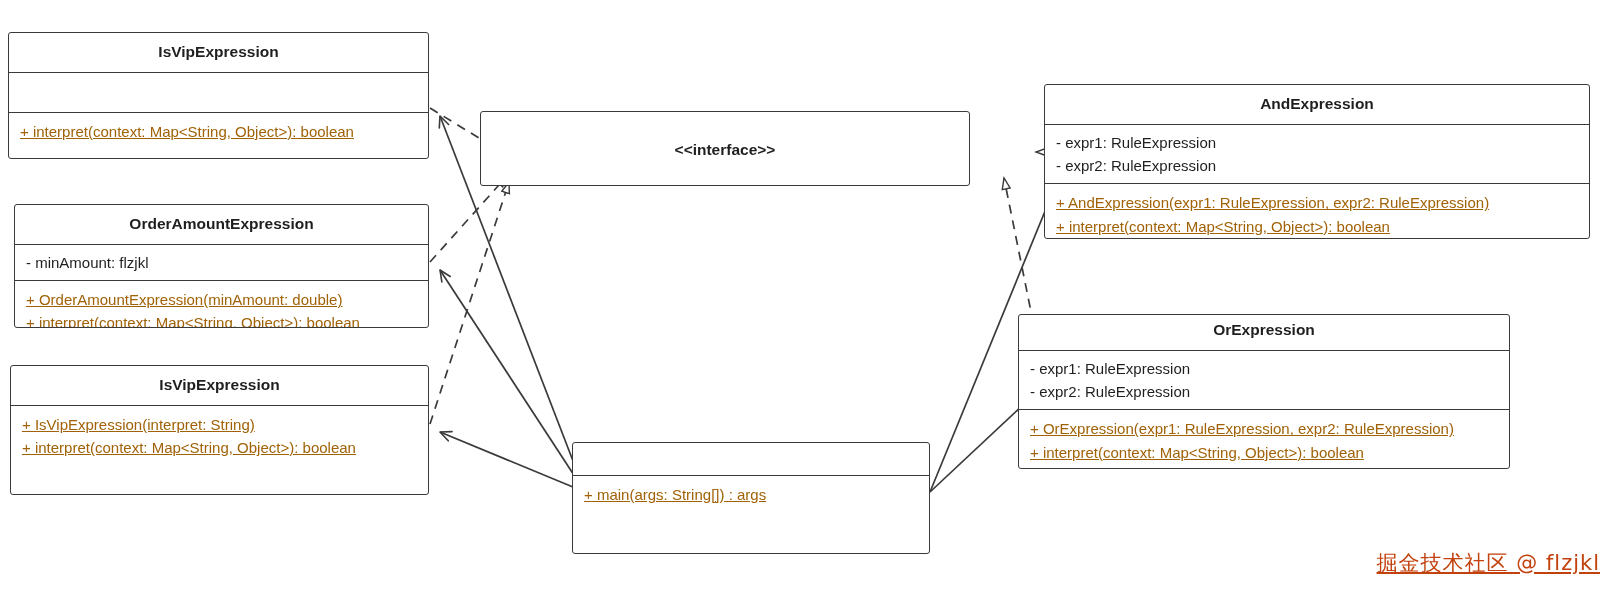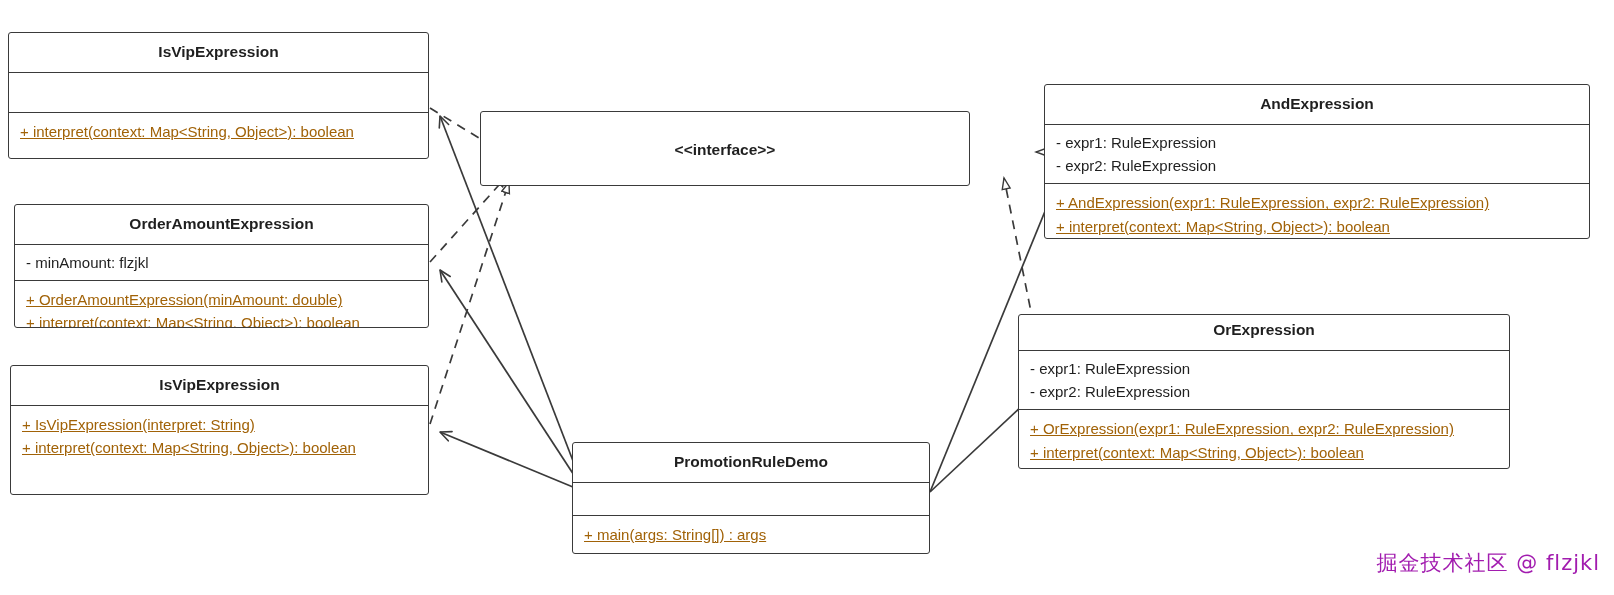--- a/index.html
+++ b/index.html
@@ -70,24 +70,25 @@
     text-decoration: underline;
   }
   .member {
     white-space: nowrap;
   }
   .watermark {
     position: absolute;
     right: 14px;
     bottom: 18px;
     font-size: 21px;
-    color: #a21caf;
+    color: #c2410c;
     letter-spacing: 1px;
     white-space: nowrap;
     font-family: "DejaVu Sans", sans-serif;
+    text-decoration: underline;
   }
 </style>
 </head>
 <body>
 
 <div id="canvas">
 
   <svg class="edges" viewBox="0 0 1614 595">
     <defs>
       <marker id="hollow-triangle" markerWidth="14" markerHeight="14" refX="12" refY="5" orient="auto" markerUnits="userSpaceOnUse">
@@ -170,21 +171,20 @@
       <div class="member">- expr1: RuleExpression</div>
       <div class="member">- expr2: RuleExpression</div>
     </div>
     <div class="uml-methods">
       <div class="member">+ OrExpression(expr1: RuleExpression, expr2: RuleExpression)</div>
       <div class="member">+ interpret(context: Map&lt;String, Object&gt;): boolean</div>
     </div>
   </div>
 
   <div class="uml-class" style="left:572px; top:434px; width:358px; height:112px;">
-    <div class="uml-header">PromotionRuleDemo</div>
     <div class="uml-attrs empty" style="min-height:33px;"></div>
     <div class="uml-methods">
       <div class="member">+ main(args: String[]) : args</div>
     </div>
   </div>
 
   <div class="watermark">掘金技术社区 @ flzjkl</div>
 
 </div>
 

